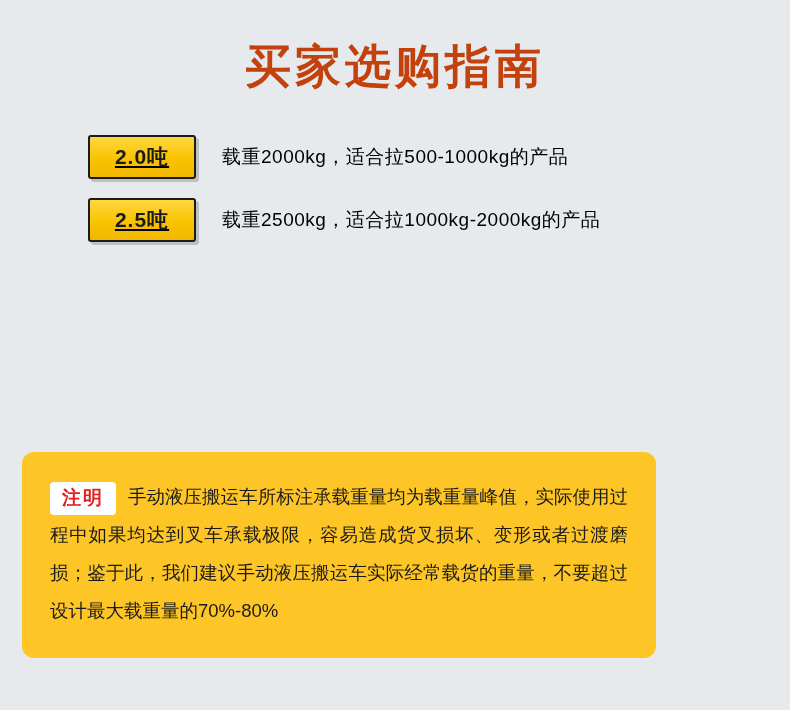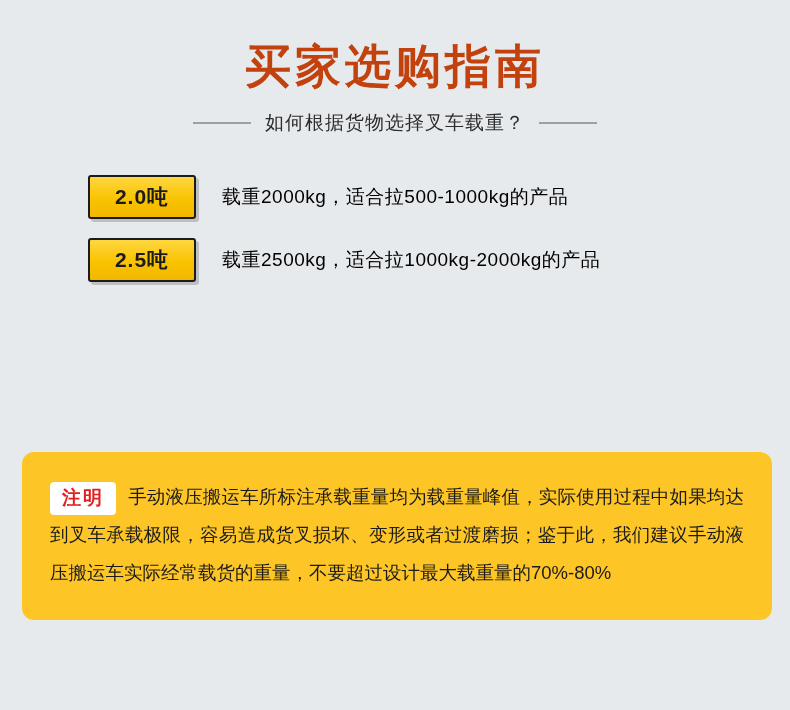--- a/index.html
+++ b/index.html
@@ -65,41 +65,42 @@
     width: 104px;
     height: 40px;
     background: linear-gradient(180deg, #ffd740 0%, #f9c300 55%, #f2b700 100%);
     border: 2px solid #1b1b1b;
     border-radius: 3px;
     box-shadow: 3px 3px 0 rgba(0,0,0,0.18);
     display: flex;
     align-items: center;
     justify-content: center;
     flex: 0 0 auto;
+    text-decoration: underline;
   }
   .tag-text {
     font-size: 21px;
     font-weight: bold;
     color: #1b1b1b;
     letter-spacing: 1px;
   }
   .spec-desc {
     margin-left: 26px;
     font-size: 19px;
     color: #000000;
     letter-spacing: 0.5px;
     white-space: nowrap;
   }
 
   
   .note-box {
     position: absolute;
     left: 22px;
     top: 452px;
-    width: 750px;
+    width: 634px;
     box-sizing: border-box;
     background: #fdc526;
     border-radius: 12px;
     padding: 26px 28px 28px 28px;
   }
   .note-body {
     font-size: 18.5px;
     line-height: 38px;
     color: #1b1b1b;
     text-align: justify;
@@ -118,25 +119,20 @@
     line-height: 28px;
   }
 </style>
 </head>
 <body>
 
 <div class="page">
 
   <div class="title-block">
     <div class="main-title">买家选购指南</div>
-    <div class="subtitle-wrap">
-      <span class="sub-rule"></span>
-      <span class="subtitle">如何根据货物选择叉车载重？</span>
-      <span class="sub-rule"></span>
-    </div>
   </div>
 
   <div class="spec-list">
 
     <div class="spec-row">
       <div class="tag">
         <span class="tag-text">2.0吨</span>
       </div>
       <div class="spec-desc">载重2000kg，适合拉500-1000kg的产品</div>
     </div>

